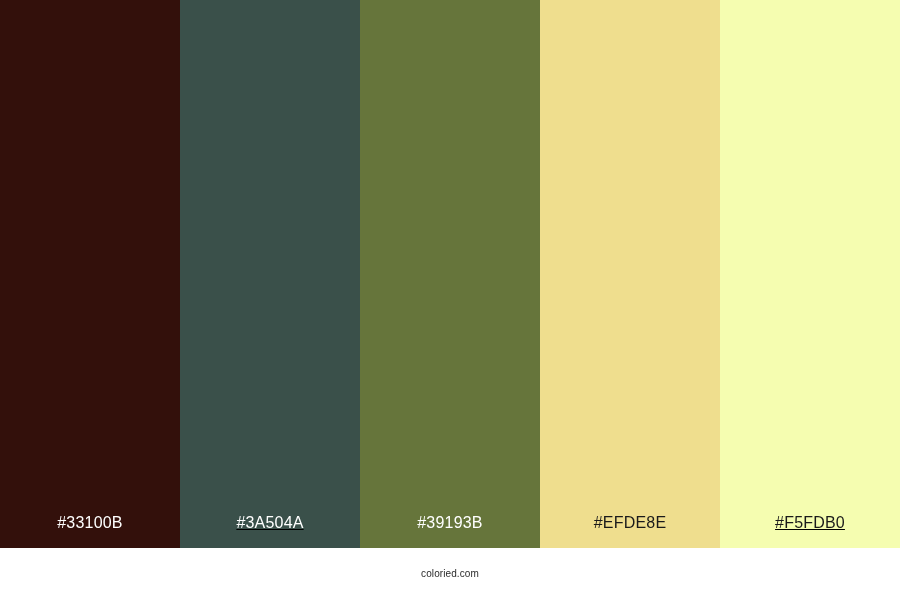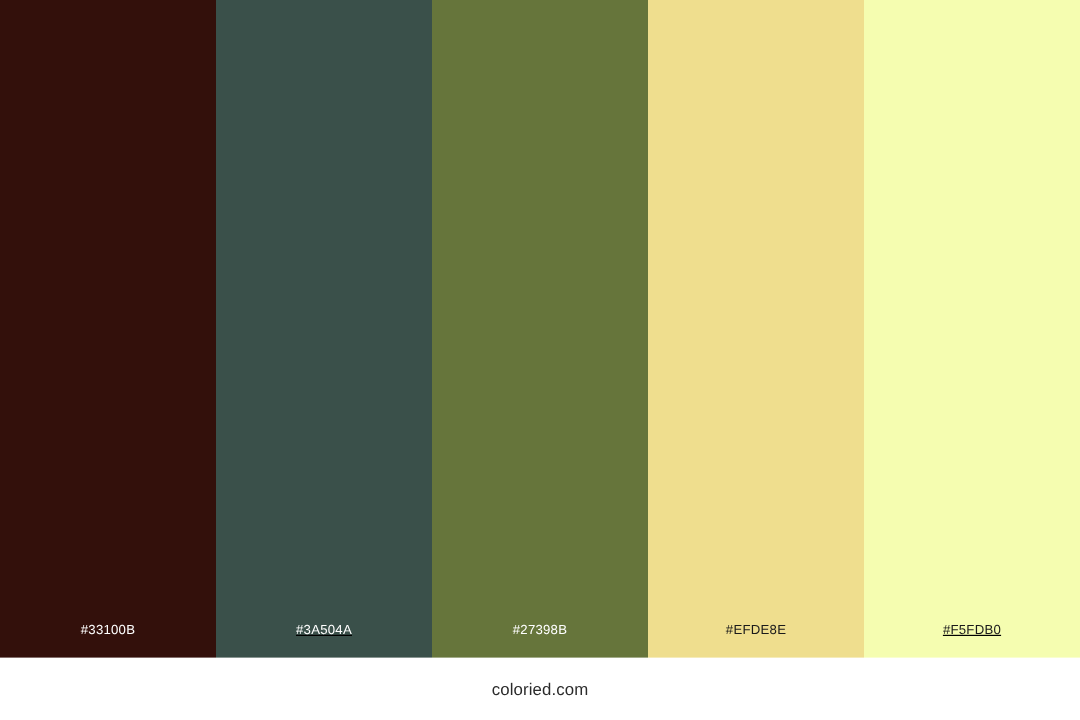--- a/index.html
+++ b/index.html
@@ -39,21 +39,21 @@
     display: flex;
     align-items: flex-end;
     justify-content: center;
     box-sizing: border-box;
   }
 
   .swatch-label {
     display: block;
     width: 100%;
     text-align: center;
-    font-size: 11px;
+    font-size: 16px;
     line-height: 1;
     letter-spacing: 0.2px;
     padding-bottom: 17px;
     font-family: "Liberation Sans", "DejaVu Sans", sans-serif;
     user-select: text;
   }
 
   .label-light {
     color: #ffffff;
   }
@@ -65,21 +65,21 @@
   .footer-bar {
     width: 900px;
     height: 52px;
     background: #ffffff;
     display: flex;
     align-items: center;
     justify-content: center;
   }
 
   .footer-credit {
-    font-size: 14px;
+    font-size: 10px;
     line-height: 1;
     color: #2b2b2b;
     text-align: center;
     font-family: "Liberation Sans", "DejaVu Sans", sans-serif;
     letter-spacing: 0.1px;
   }
 </style>
 </head>
 <body>
 
@@ -89,21 +89,21 @@
 
     <div class="swatch" style="background: rgb(51, 16, 11);">
       <span class="swatch-label label-light" style="color: rgb(255, 255, 255);">#33100B</span>
     </div>
 
     <div class="swatch" style="background: rgb(58, 80, 74); text-decoration: underline;">
       <span class="swatch-label label-light" style="color: rgb(255, 255, 255);">#3A504A</span>
     </div>
 
     <div class="swatch" style="background: rgb(102, 117, 59);">
-      <span class="swatch-label label-light" style="color: rgb(255, 255, 255);">#27398B</span>
+      <span class="swatch-label label-light" style="color: rgb(255, 255, 255);">#39193B</span>
     </div>
 
     <div class="swatch" style="background: rgb(239, 222, 142);">
       <span class="swatch-label label-dark" style="color: rgb(26, 26, 26);">#EFDE8E</span>
     </div>
 
     <div class="swatch" style="background: rgb(245, 253, 176); text-decoration: underline;">
       <span class="swatch-label label-dark" style="color: rgb(26, 26, 26);">#F5FDB0</span>
     </div>
 

